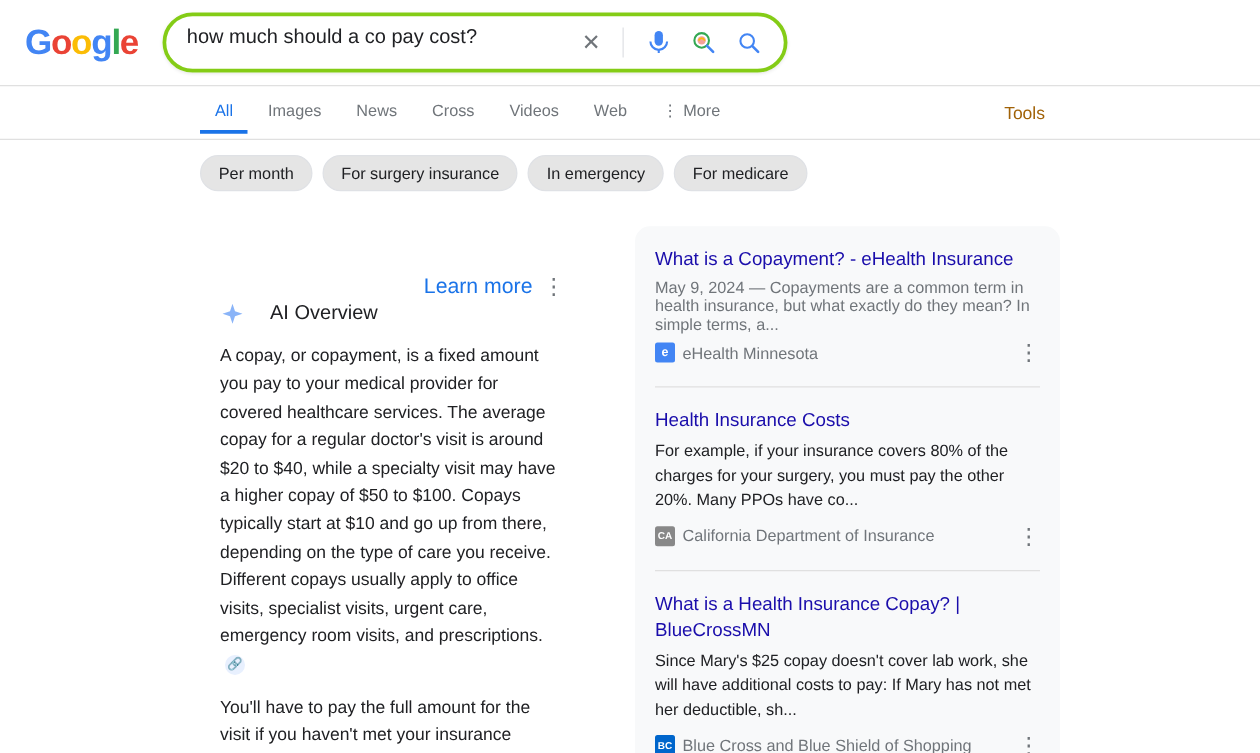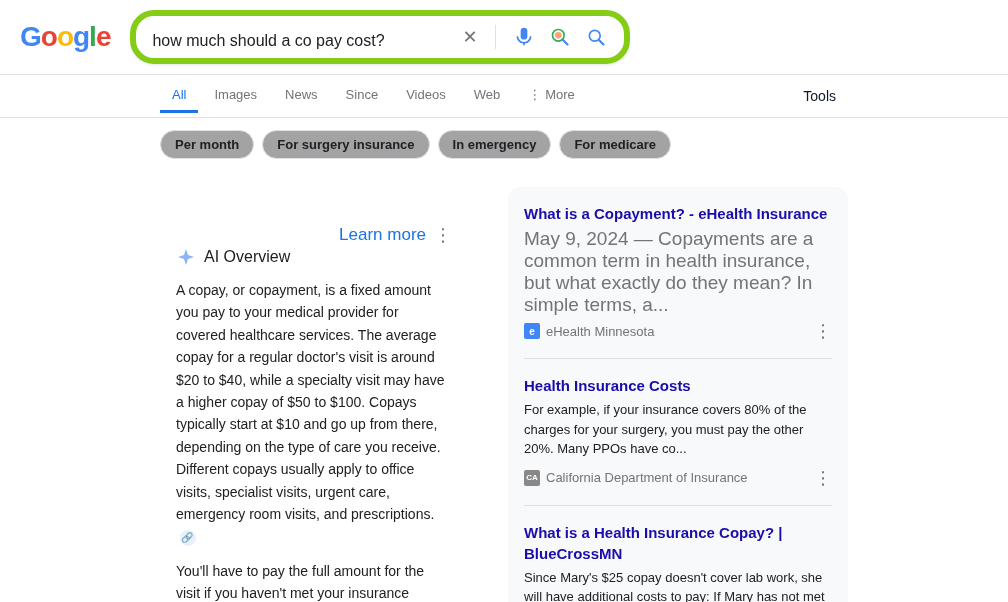--- a/index.html
+++ b/index.html
@@ -8,65 +8,65 @@
     
     .header { display: flex; align-items: center; padding: 10px 20px; border-bottom: 1px solid #e0e0e0; gap: 20px; }
     .google-logo { display: flex; align-items: center; gap: 0; font-size: 28px; font-weight: 700; letter-spacing: -1px; }
     .logo-g { color: #4285F4; }
     .logo-o1 { color: #EA4335; }
     .logo-o2 { color: #FBBC05; }
     .logo-g2 { color: #4285F4; }
     .logo-l { color: #34A853; }
     .logo-e { color: #EA4335; }
 
-    .search-bar { display: flex; align-items: flex-end; border: 6px solid #84cc16; border-radius: 24px; padding: 8px 16px; width: 500px; gap: 10px; box-shadow: 0 1px 3px rgba(0,0,0,0.1); }
+    .search-bar { display: flex; align-items: flex-start; border: 3px solid #84cc16; border-radius: 24px; padding: 8px 16px; width: 500px; gap: 10px; box-shadow: 0 1px 3px rgba(0,0,0,0.1); }
     .search-input { border: none; outline: none; font-size: 16px; flex: 1; color: #202124; }
     .search-icons { display: flex; align-items: center; gap: 12px; }
     .icon-btn { background: none; border: none; cursor: pointer; padding: 2px; display: flex; align-items: center; justify-content: center; }
     .clear-icon { color: #70757a; font-size: 18px; }
     .mic-icon { color: #4285F4; font-size: 18px; }
     .lens-icon { color: #4285F4; font-size: 18px; }
     .search-icon-btn { color: #4285F4; font-size: 18px; }
 
     
     .nav-tabs { display: flex; align-items: center; padding: 4px 160px; gap: 4px; border-bottom: 1px solid #e0e0e0; }
     .nav-tab { padding: 8px 12px; font-size: 13px; color: #70757a; text-decoration: none; cursor: pointer; border-bottom: 3px solid transparent; white-space: nowrap; }
     .nav-tab.active { color: #1a73e8; border-bottom: 3px solid #1a73e8; font-weight: 500; }
     .nav-tab-more { display: flex; align-items: center; gap: 2px; }
-    .tools-tab { margin-left: auto; color: #0f172a; padding: 8px 12px; cursor: pointer; }
+    .tools-tab { margin-left: auto; color: #a16207; padding: 8px 12px; cursor: pointer; }
 
     
     .filter-chips { display: flex; gap: 8px; padding: 12px 160px; }
-    .chip { border: 1px solid #dfe1e5; border-radius: 20px; padding: 6px 14px; font-size: 13px; color: #202124; cursor: pointer; background: #a3a3a3; white-space: nowrap; font-weight: bold; }
+    .chip { border: 1px solid #dfe1e5; border-radius: 20px; padding: 6px 14px; font-size: 13px; color: #202124; cursor: pointer; background: #e5e5e5; white-space: nowrap; }
 
     
     .main-content { display: flex; padding: 16px 160px; gap: 40px; }
 
     
     .left-col { flex: 1; max-width: 600px; }
 
     
     .ai-overview { background: #fff; border-radius: 8px; padding: 16px; margin-bottom: 16px; }
     .ai-header { display: flex; align-items: center; justify-content: space-between; margin-bottom: 12px; }
-    .ai-title-row { display: flex; align-items: center; gap: 8px; margin-top: 44px; }
+    .ai-title-row { display: flex; align-items: center; gap: 20px; margin-top: 44px; }
     .ai-diamond { width: 20px; height: 20px; }
     .ai-title { font-size: 16px; font-weight: 500; color: #202124; }
     .ai-actions { display: flex; align-items: center; gap: 8px; }
     .learn-more-link { color: #1a73e8; font-size: 17px; cursor: pointer; text-decoration: none; }
     .more-icon { color: #70757a; font-size: 18px; cursor: pointer; }
     .ai-text { font-size: 14px; line-height: 1.6; color: #202124; margin-bottom: 12px; }
     .source-link { display: inline-block; width: 16px; height: 16px; background: #e8f0fe; border-radius: 50%; vertical-align: middle; margin-left: 4px; font-size: 10px; color: #1a73e8; text-align: center; line-height: 16px; cursor: pointer; }
 
     
     .right-col { width: 340px; flex-shrink: 0; }
     .result-card { background: #f8f9fa; border-radius: 12px; padding: 16px; }
     .result-item { margin-bottom: 16px; padding-bottom: 16px; border-bottom: 1px solid #e0e0e0; }
     .result-item:last-child { border-bottom: none; margin-bottom: 0; }
-    .result-title { font-size: 15px; color: #1a0dab; font-weight: 700; margin-bottom: 4px; cursor: pointer; line-height: 1.4; }
-    .result-date { font-size: 19px; color: #70757a; margin-bottom: 4px; }
+    .result-title { font-size: 15px; color: #1a0dab; font-weight: 400; margin-bottom: 4px; cursor: pointer; line-height: 1.4; }
+    .result-date { font-size: 13px; color: #70757a; margin-bottom: 4px; }
     .result-snippet { font-size: 13px; color: #202124; line-height: 1.5; margin-bottom: 8px; }
     .result-source-row { display: flex; align-items: center; justify-content: space-between; }
     .result-source { display: flex; align-items: center; gap: 6px; }
     .source-favicon { width: 16px; height: 16px; border-radius: 2px; display: flex; align-items: center; justify-content: center; font-size: 10px; font-weight: 700; }
     .favicon-ehealth { background: #4285F4; color: #fff; }
     .favicon-ca { background: #888; color: #fff; font-size: 8px; }
     .favicon-bcbs { background: #0066CC; color: #fff; font-size: 8px; }
     .source-name { font-size: 13px; color: #70757a; }
     .result-more-btn { background: none; border: none; cursor: pointer; color: #70757a; font-size: 18px; }
   </style>
@@ -108,21 +108,21 @@
         </svg>
       </button>
     </div>
   </div>
 </div>
 
 <div class="nav-tabs">
   <a class="nav-tab active">All</a>
   <a class="nav-tab">Images</a>
   <a class="nav-tab">News</a>
-  <a class="nav-tab">Since</a>
+  <a class="nav-tab">Cross</a>
   <a class="nav-tab">Videos</a>
   <a class="nav-tab">Web</a>
   <a class="nav-tab nav-tab-more">
     <span style="margin-right:2px;">⋮</span>
     <span>More</span>
   </a>
   <a class="tools-tab">Tools</a>
 </div>
 
 <div class="filter-chips">

